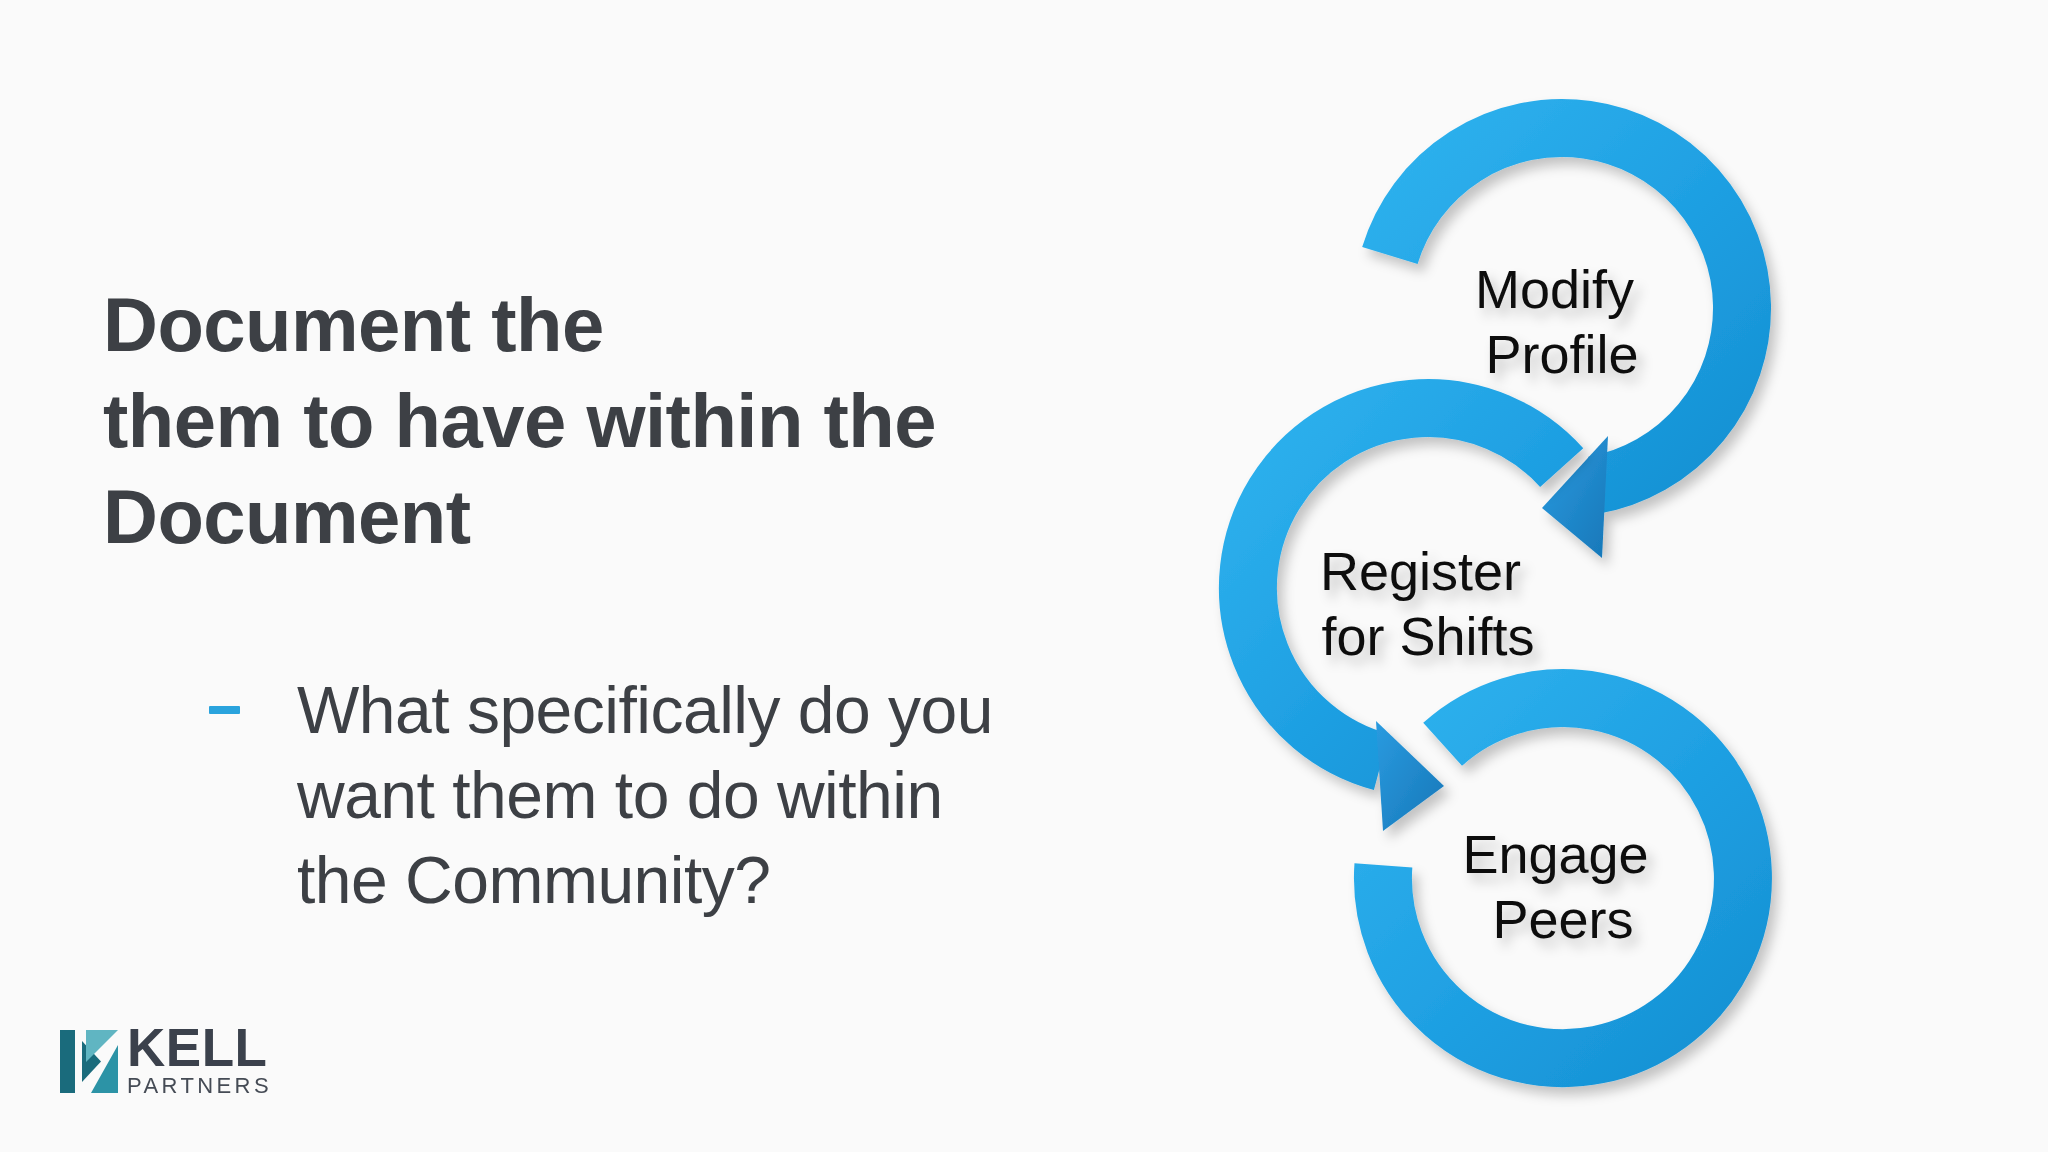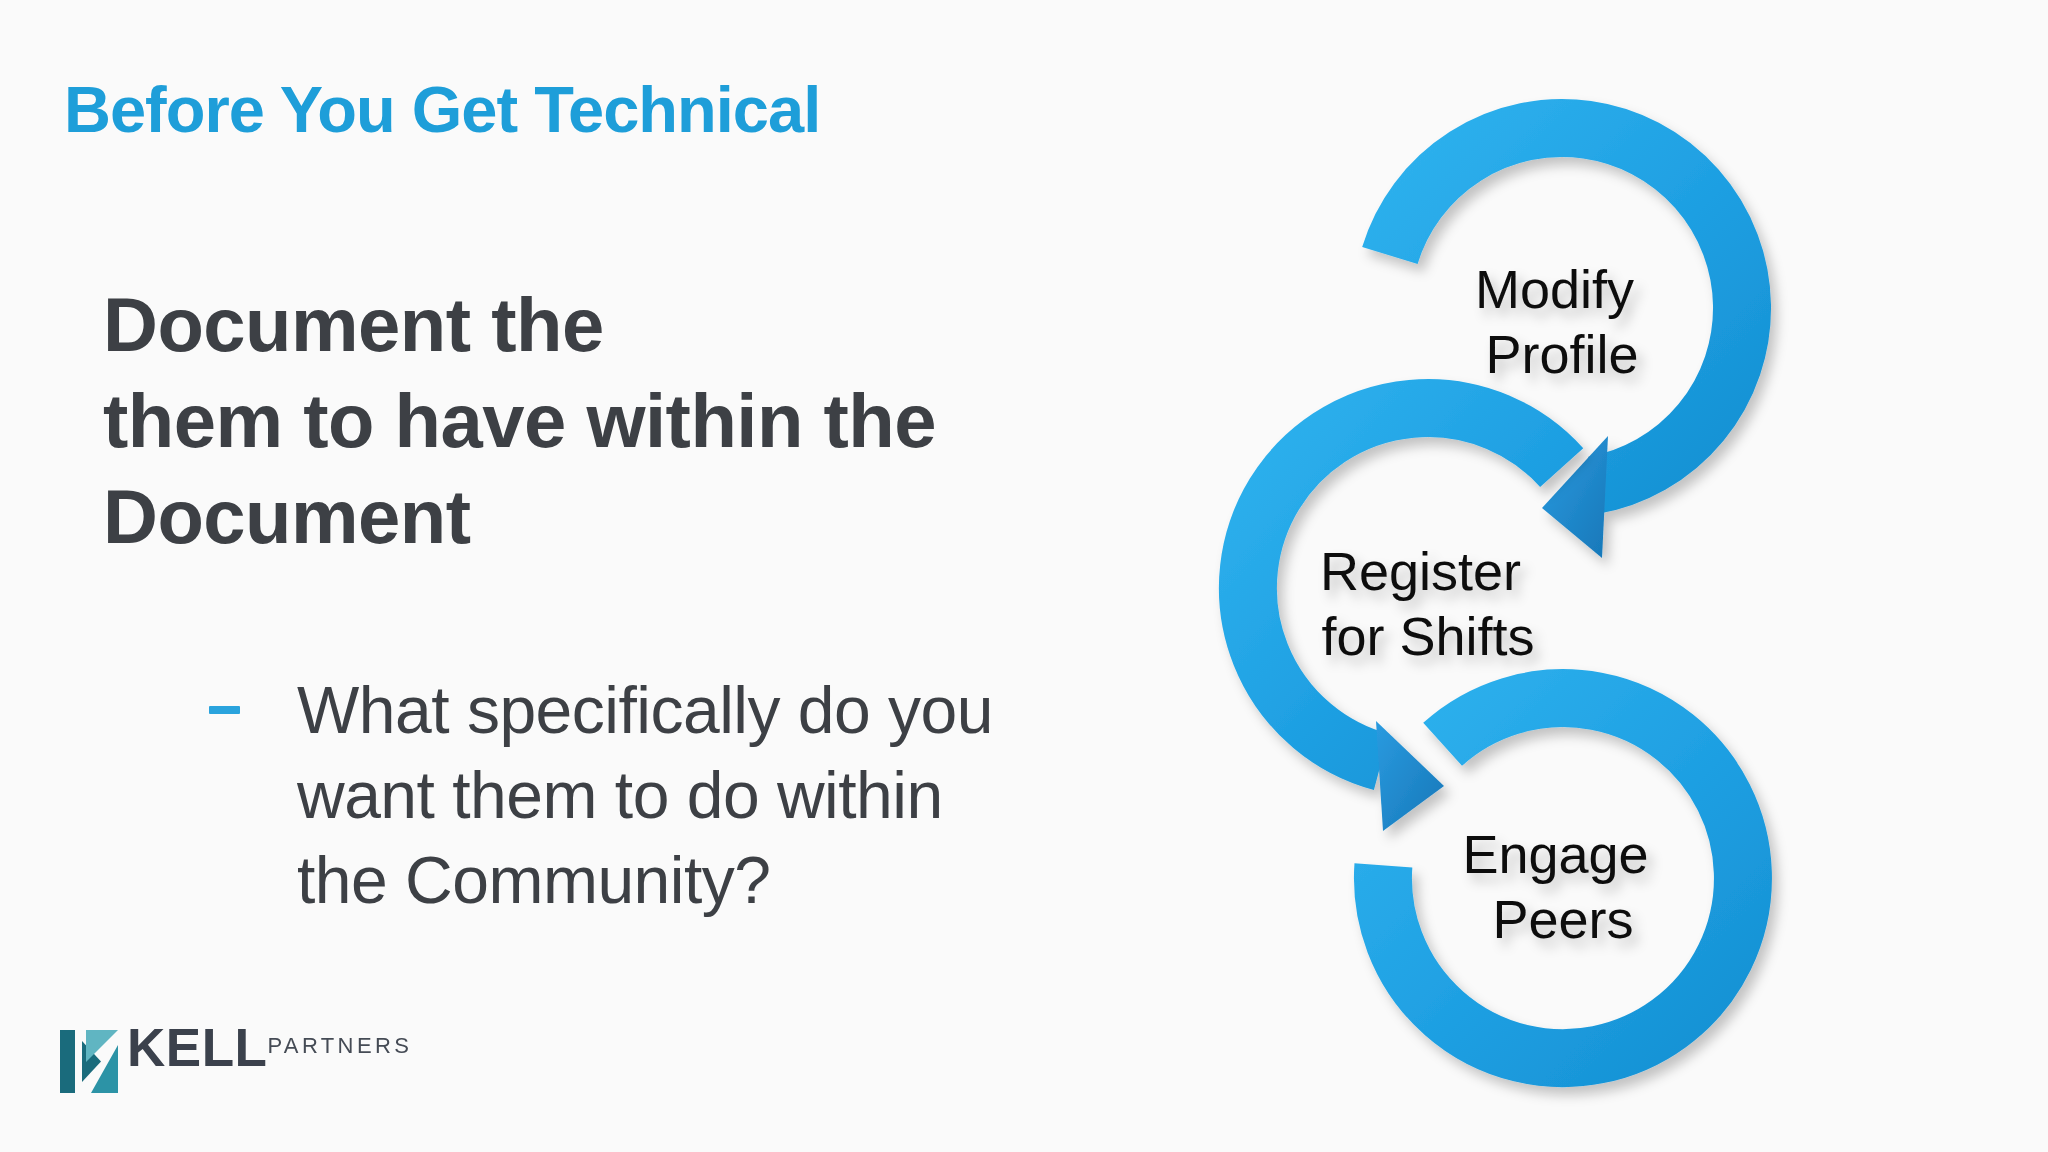--- a/index.html
+++ b/index.html
@@ -29,36 +29,35 @@
     color:#3d4045;letter-spacing:-0.5px;
   }
   .bullet-text div{white-space:nowrap;}
   .diagram{position:absolute;left:1160px;top:80px;width:700px;height:1030px;}
   .ring-label{
     font-family:"Liberation Sans", sans-serif;
     font-size:54px;fill:#0d0d0d;
   }
   .logo{position:absolute;left:60px;top:1030px;display:flex;align-items:flex-start;}
   .logo-icon svg{display:block;}
-  .logo-text{margin-left:9px;display:flex;flex-direction:row;height:63px;}
+  .logo-text{margin-left:9px;display:flex;flex-direction:column;height:63px;}
   .logo-kell{
     font-size:53px;font-weight:bold;line-height:44px;margin-top:-4px;
     color:#3b414c;letter-spacing:0.5px;
   }
   .logo-partners{
     font-size:22px;font-weight:normal;letter-spacing:3.4px;margin-top:3px;
     color:#454b55;
   }
 </style>
 </head>
 <body>
 
 <div class="slide">
 
-  <div class="slide-title">Before You Get Technical</div>
 
   <div class="heading">
     <div>Document the</div>
     <div>them to have within the</div>
     <div>Document</div>
   </div>
 
   <div class="bullet-row">
     <span class="bullet-dash"></span>
     <div class="bullet-text">

